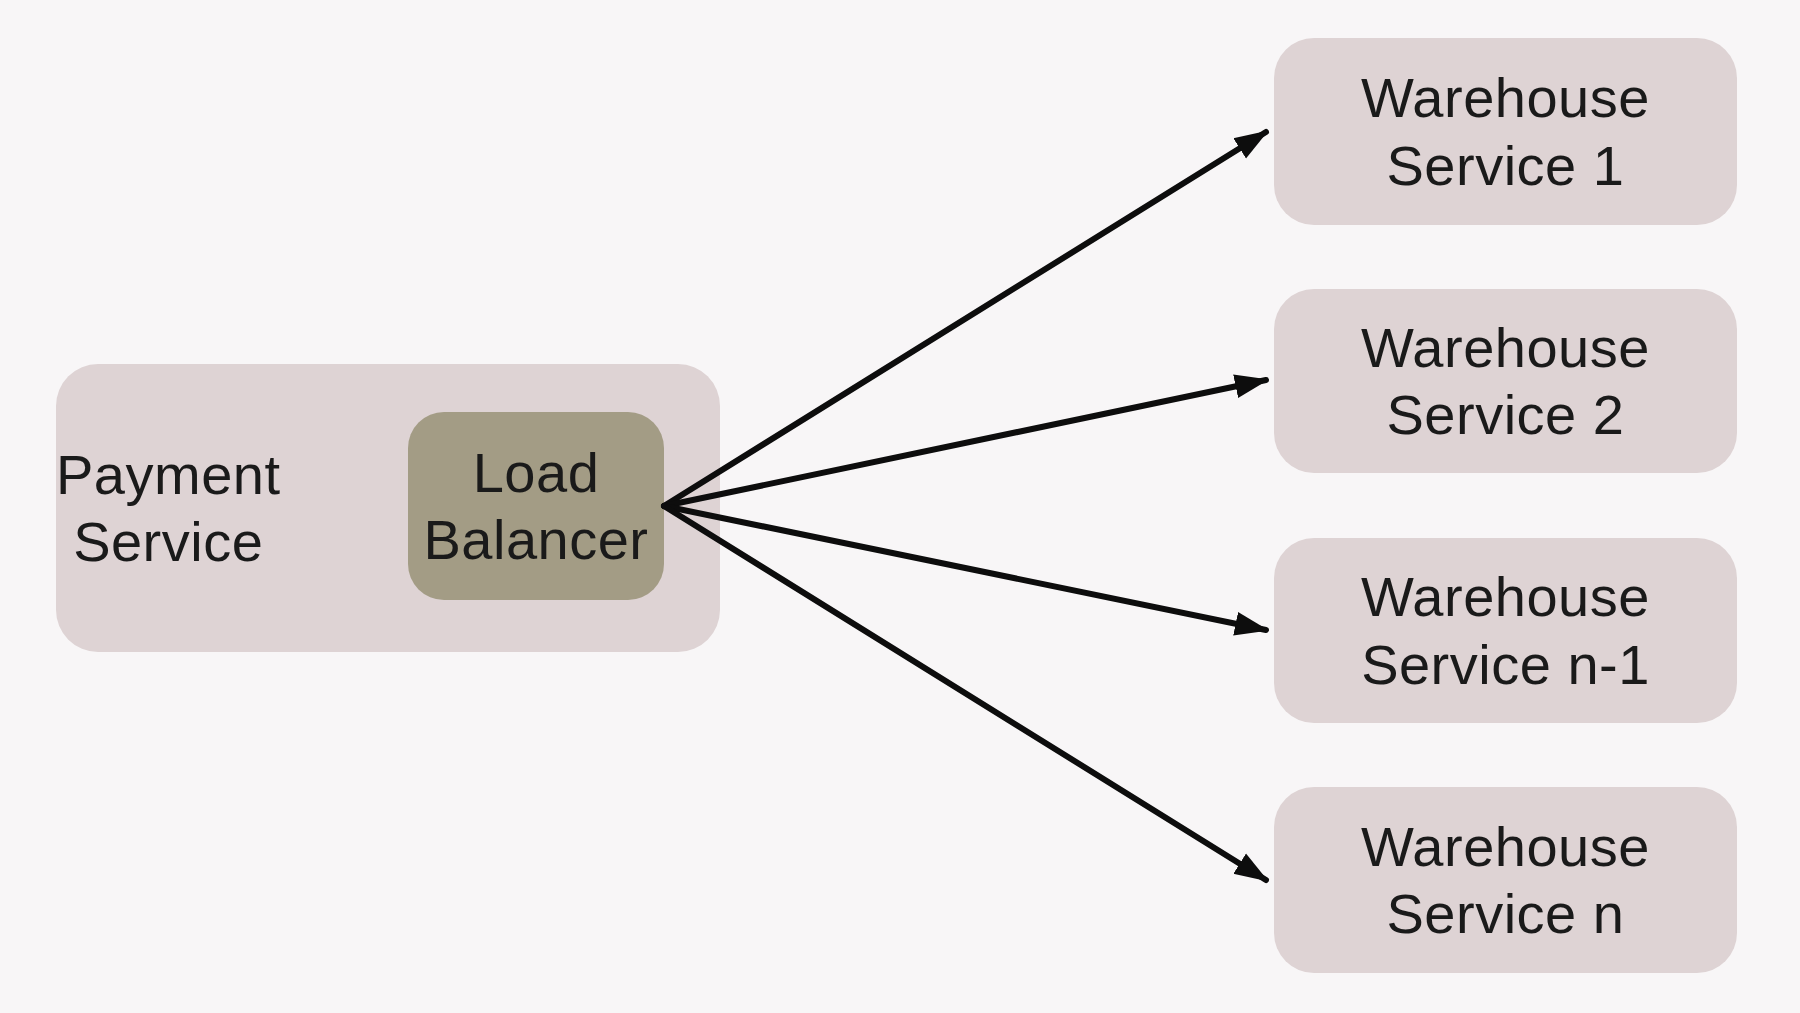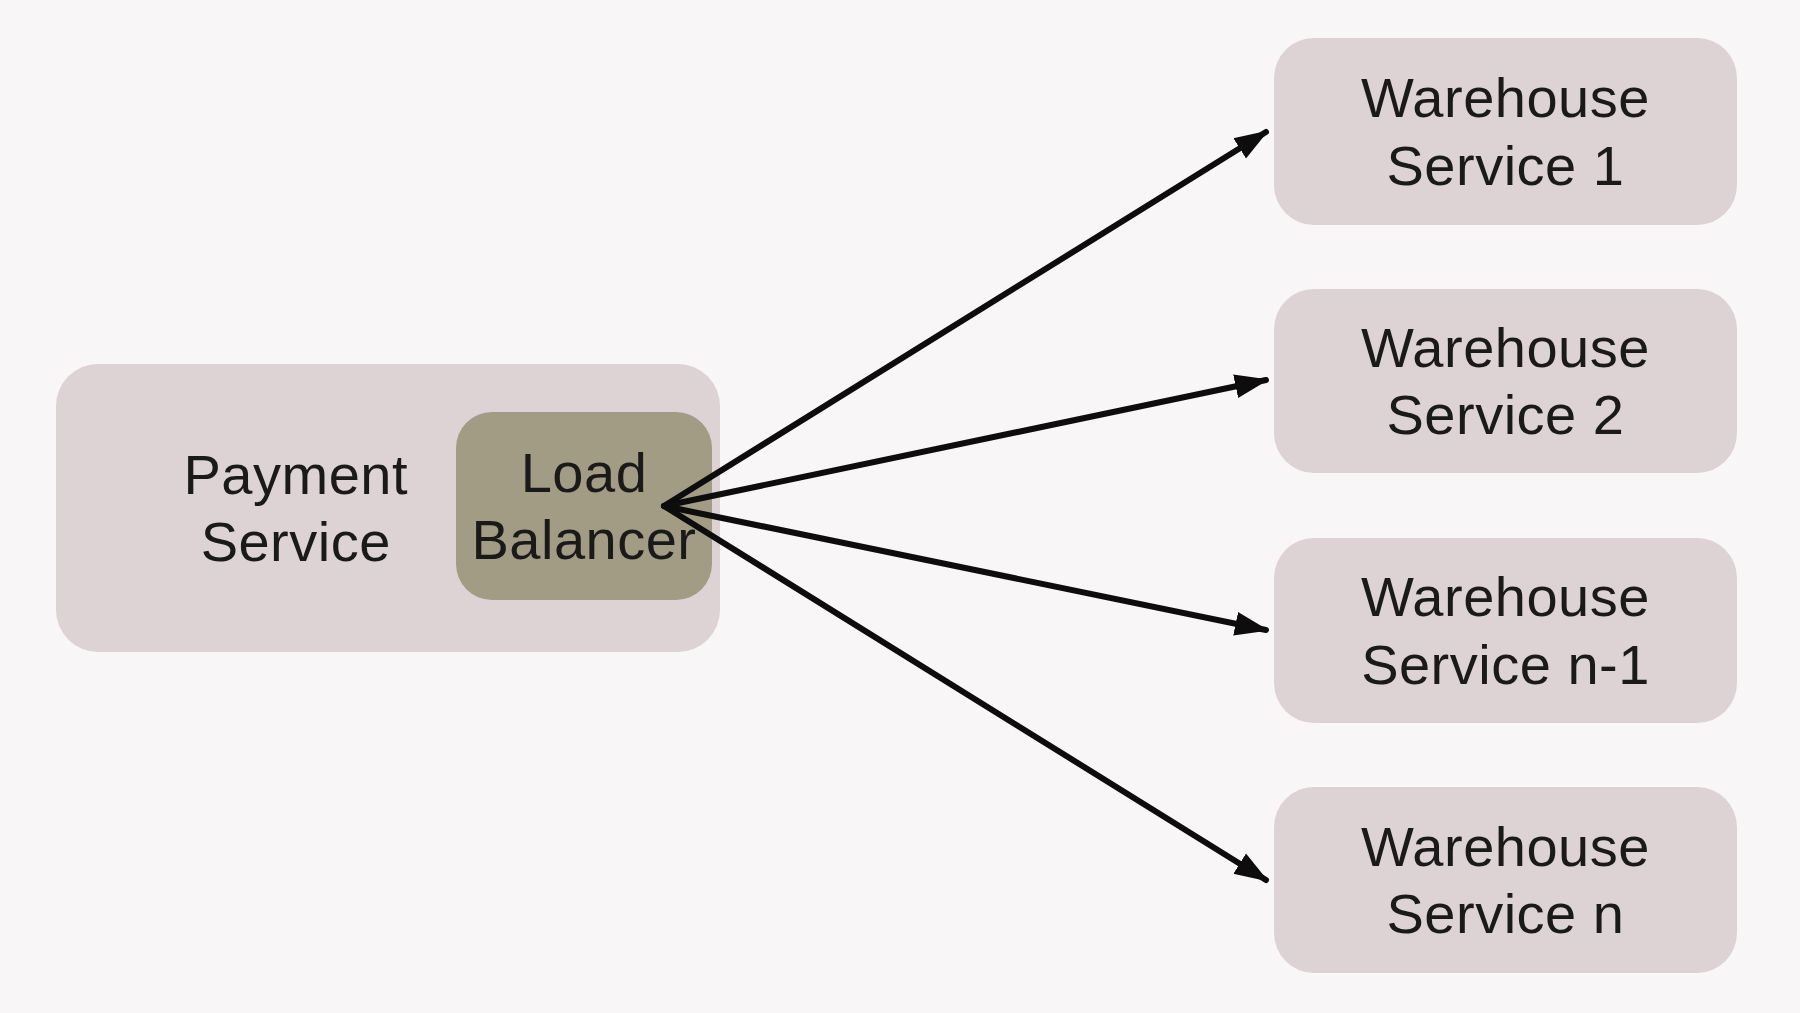--- a/index.html
+++ b/index.html
@@ -41,30 +41,29 @@
     border-radius: 42px;
   }
   .payment-label-zone {
     position: absolute;
     left: 0;
     top: 0;
     width: 352px;
     height: 288px;
     display: flex;
     align-items: center;
-    justify-content: flex-end;
+    justify-content: flex-start;
   }
   
   .lb-box {
     left: 352px;
     top: 48px;
     width: 256px;
     height: 188px;
     border-radius: 36px;
-    margin-left: 48px;
   }
   
   .wh-box {
     left: 1274px;
     width: 463px;
     border-radius: 40px;
   }
   .wh-1 { top: 38px;  height: 187px; }
   .wh-2 { top: 289px; height: 184px; }
   .wh-3 { top: 538px; height: 185px; }

